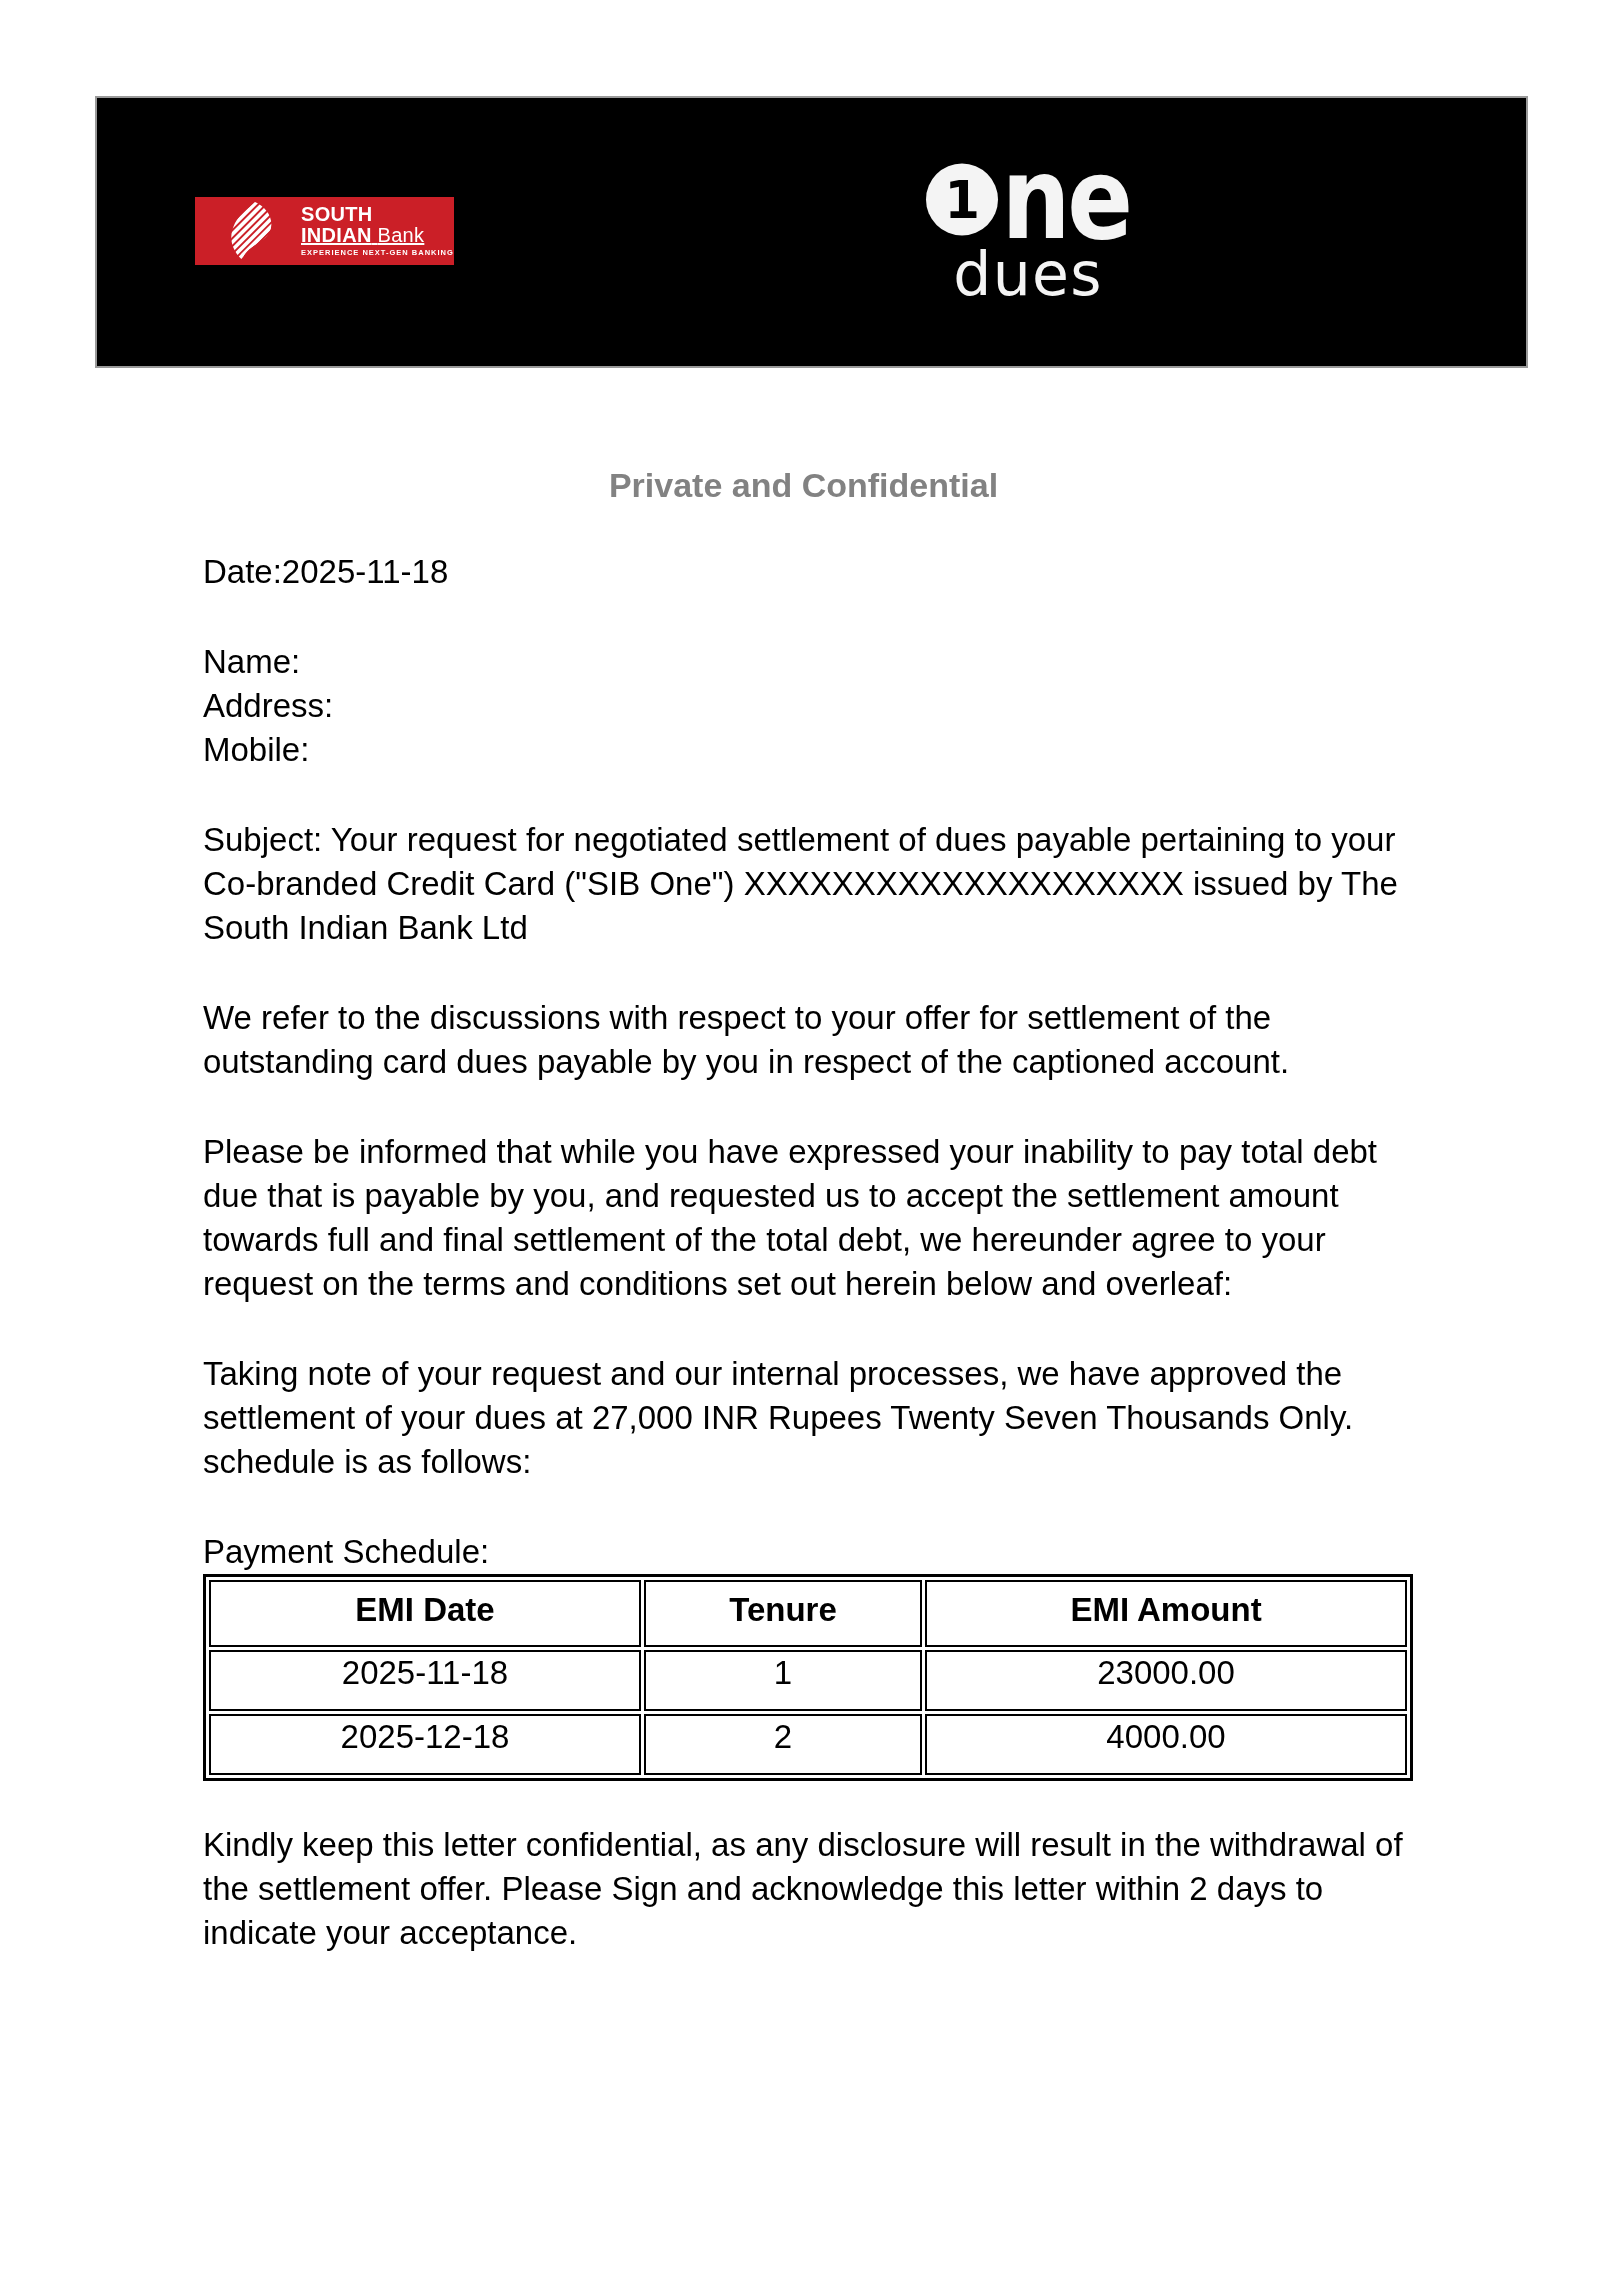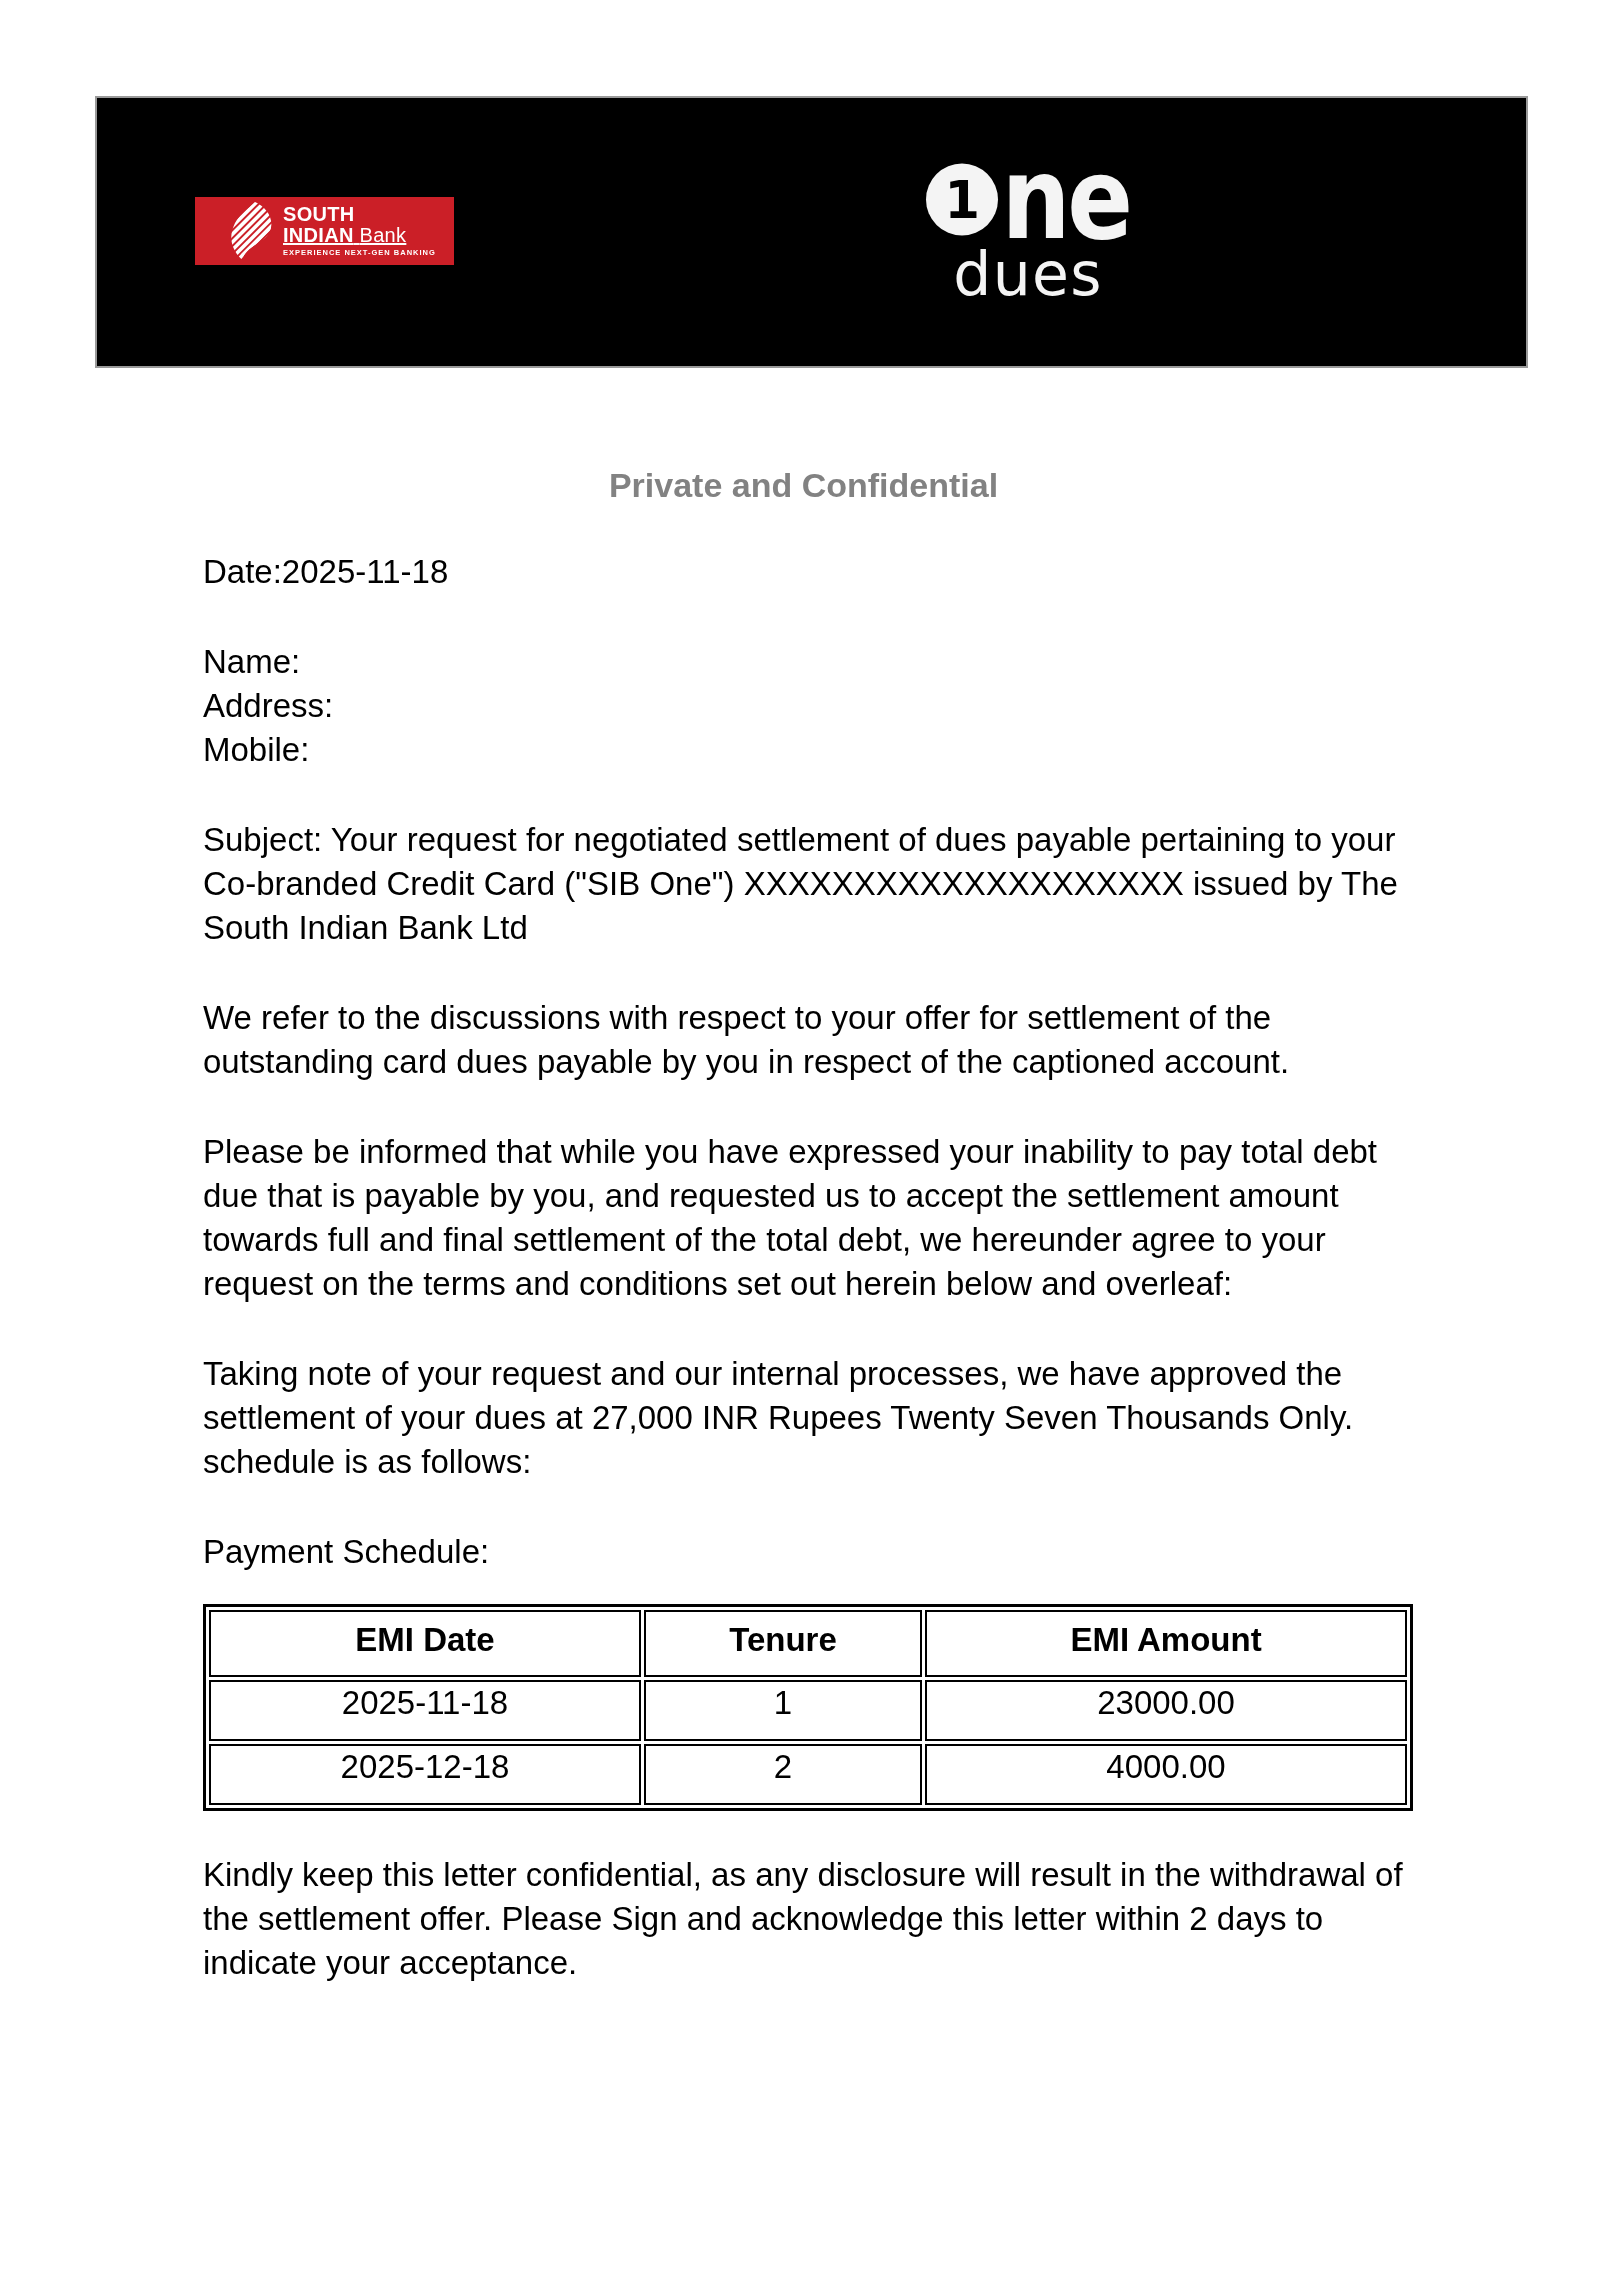--- a/index.html
+++ b/index.html
@@ -27,21 +27,21 @@
     position: absolute;
     left: 98px;
     top: 99px;
     width: 259px;
     height: 68px;
     background: #cb1f27;
     display: flex;
     align-items: center;
   }
   .sib-emblem { margin-left: 34px; flex: 0 0 auto; }
-  .sib-text { margin-left: 6px; display: flex; flex-direction: column; justify-content: space-between; }
+  .sib-text { margin-left: 24px; display: flex; flex-direction: column; justify-content: space-between; }
   .sib-line1 { font-weight: bold; color: #ffffff; font-size: 20px; line-height: 19.6px; letter-spacing: 0.3px; }
   .sib-line2 { color: #ffffff; font-size: 20px; line-height: 20px; letter-spacing: 0.3px; text-decoration: underline; }
   .sib-line2 .bold { font-weight: bold; }
   .sib-tagline { color: #ffffff; font-weight: bold; font-size: 7.5px; letter-spacing: 1px; margin-top: 3.3px; white-space: nowrap; }
 
   .oc-logo {
     position: absolute;
     left: 823px;
     top: 50%;
     transform: translateY(-50%);
@@ -102,21 +102,20 @@
     font-size: 34px;
     line-height: 37px;
     color: #828282;
     white-space: nowrap;
   }
   .block { margin-top: 46px; }
   .line { white-space: nowrap; }
 
   
   .pay-table {
-    margin-top: 30px;
     border-collapse: separate;
     border-spacing: 3.3px;
     border: 3.3px solid #000000;
     width: 1204px;
     table-layout: fixed;
     background: #ffffff;
   }
   .pay-table th, .pay-table td {
     border: 2.6px solid #000000;
     text-align: center;

